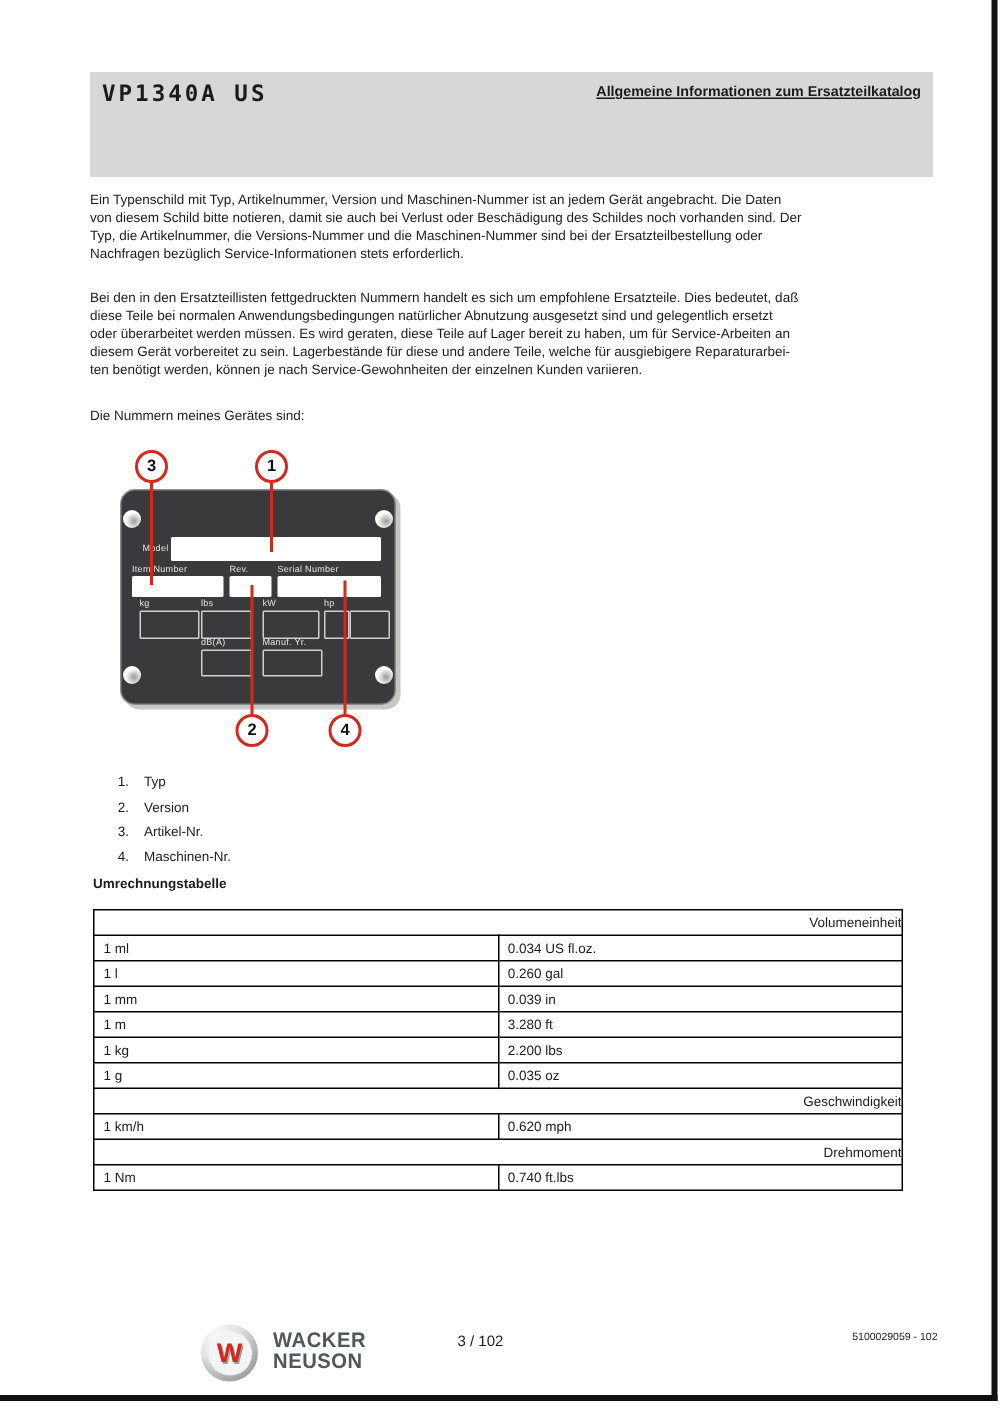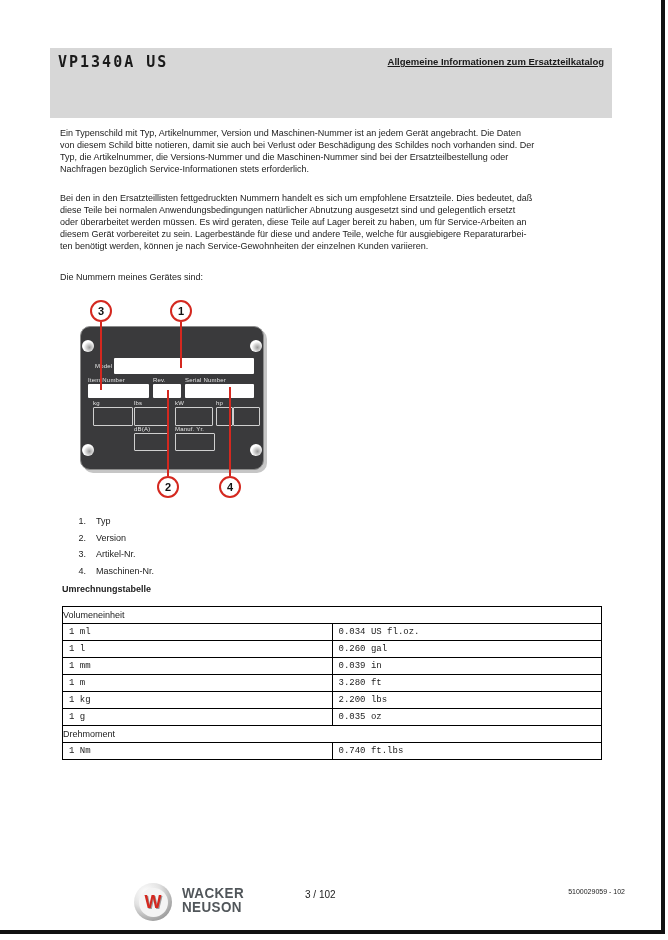--- a/index.html
+++ b/index.html
@@ -3,21 +3,21 @@
 <meta charset="utf-8">
 <style>
   html,body{margin:0;padding:0;background:#fff;}
   .page{position:relative;width:668px;height:940px;background:#ffffff;overflow:hidden;
         font-family:"Liberation Sans",sans-serif;color:#1c1c1c;}
   
   .edge-right{position:absolute;left:661px;top:0;width:4px;height:934px;background:var(--edge-black,#111);}
   .edge-bottom{position:absolute;left:0;top:930px;width:665px;height:4px;background:var(--edge-black,#111);}
 
   
-  .hdr{position:absolute;left:50px;top:48px;width:562px;height:70px;background:var(--header-bg,#d7d7d7);}
+  .hdr{position:absolute;left:60px;top:48px;width:562px;height:70px;background:var(--header-bg,#d7d7d7);}
   .hdr-model{position:absolute;left:8px;top:5px;font-family:"DejaVu Sans Mono",monospace;
              font-weight:bold;font-size:15px;letter-spacing:2px;color:#1a1a1a;}
   .hdr-title{position:absolute;right:8px;top:8px;font-weight:bold;font-size:9.5px;color:#1a1a1a;text-decoration:underline;}
 
   
   .para{position:absolute;left:60px;width:600px;margin:0;font-size:9px;line-height:12px;
         white-space:pre-line;color:#1c1c1c;}
   .p1{top:127px;}
   .p2{top:192px;}
   .p3{top:271px;}
@@ -41,22 +41,22 @@
   .legend{position:absolute;left:74px;top:513px;font-size:9px;}
   .legend-row{height:16.5px;display:flex;align-items:center;}
   .lnum{display:inline-block;width:12px;text-align:right;}
   .llabel{margin-left:10px;text-align:center;}
 
   
   .tbl-title{position:absolute;left:62px;top:584px;font-size:9px;font-weight:bold;}
   table.tbl{position:absolute;left:62px;top:606px;width:540px;border-collapse:collapse;
             font-size:9px;table-layout:fixed;}
   table.tbl td{border:1px solid #000;height:16px;line-height:16px;padding:0 6px;overflow:hidden;}
-  table.tbl td.sec{text-align:left;padding:0;}
-  table.tbl td.c1,table.tbl td.c2{width:50%;font-family:Liberation Mono, monospace;}
+  table.tbl td.sec{text-align:right;padding:0;}
+  table.tbl td.c1,table.tbl td.c2{width:50%;}
 
   
   .logo{position:absolute;left:134px;top:883px;width:38px;height:38px;border-radius:50%;
         background:radial-gradient(circle at 32% 26%, #ffffff 0%, #e3e3e3 38%, #a8a8a8 72%, #7c7c7c 100%);
         display:flex;align-items:center;justify-content:center;}
   .logo-inner{width:29px;height:29px;border-radius:50%;background:#f4f4f4;
               display:flex;align-items:center;justify-content:center;}
   .logo-w{font-size:18px;font-weight:bold;color:var(--accent-red,#d4281f);
           text-shadow:1px 1px 0 #9e9e9e;line-height:1;}
   .brand{position:absolute;left:182px;top:887px;font-weight:bold;font-size:14px;line-height:13.5px;
@@ -185,20 +185,27 @@
         </tr>
     <tr>
           <td class="c1">1 kg</td>
           <td class="c2">2.200 lbs</td>
         </tr>
     <tr>
           <td class="c1">1 g</td>
           <td class="c2">0.035 oz</td>
         </tr>
     <tr>
+          <td colspan="2" class="sec">Geschwindigkeit</td>
+        </tr>
+    <tr>
+          <td class="c1">1 km/h</td>
+          <td class="c2">0.620 mph</td>
+        </tr>
+    <tr>
           <td colspan="2" class="sec">Drehmoment</td>
         </tr>
     <tr>
           <td class="c1">1 Nm</td>
           <td class="c2">0.740 ft.lbs</td>
         </tr>
   </tbody>
     </table>
 
   <div class="logo">

